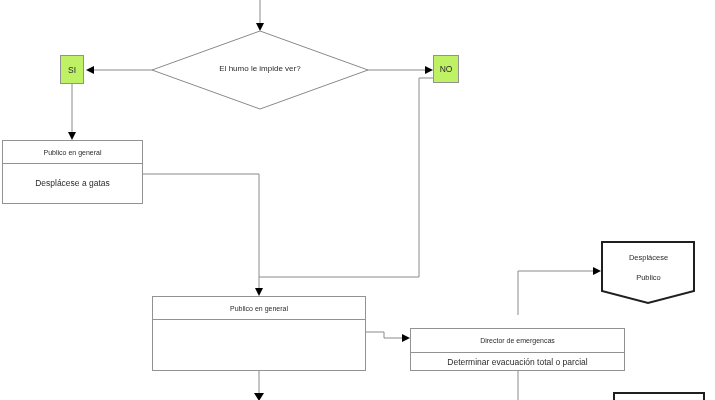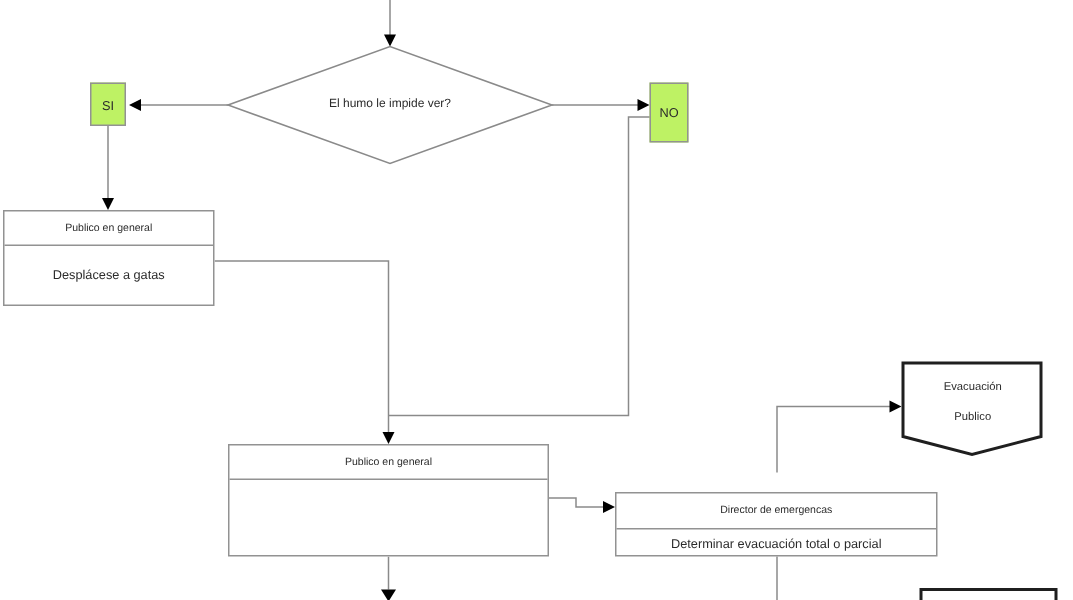--- a/index.html
+++ b/index.html
@@ -74,21 +74,21 @@
     line-height: 20px;
   }
   #box-crawl   { left: 2px;   top: 140px; width: 141px; height: 64px; }
   #box-crawl .hdr { height: 22px; }
   #box-instr   { left: 152px; top: 296px; width: 214px; height: 75px; }
   #box-instr .hdr { height: 22px; }
   #box-instr .bdy { padding: 0 3px; }
   #box-director{ left: 410px; top: 328px; width: 215px; height: 43px; }
   #box-director .hdr { height: 23px; }
   #box-yes { left: 60px;  top: 55px; width: 24px; height: 29px; }
-  #box-no  { left: 433px; top: 55px; width: 26px; height: 40px; }
+  #box-no  { left: 433px; top: 55px; width: 26px; height: 28px; }
   #box-partial {
     position: absolute;
     left: 613px; top: 392px;
     width: 92px; height: 20px;
     background: #ffffff;
     border: 2px solid #1f1f1f;
     box-sizing: border-box;
   }
 </style>
 </head>
@@ -141,19 +141,19 @@
   <div id="box-instr" class="box">
     <div class="hdr">Publico en general</div>
   </div>
 
   <div id="box-director" class="box">
     <div class="hdr">Director de emergencas</div>
     <div class="bdy">Determinar evacuación total o parcial</div>
   </div>
 
   <div id="offpage-label" class="floatlabel">
-    <div>Evacuación</div>
+    <div>Desplácese</div>
     <div>Publico</div>
   </div>
 
   <div id="box-partial"></div>
 
 </div>
 
 </body></html>

